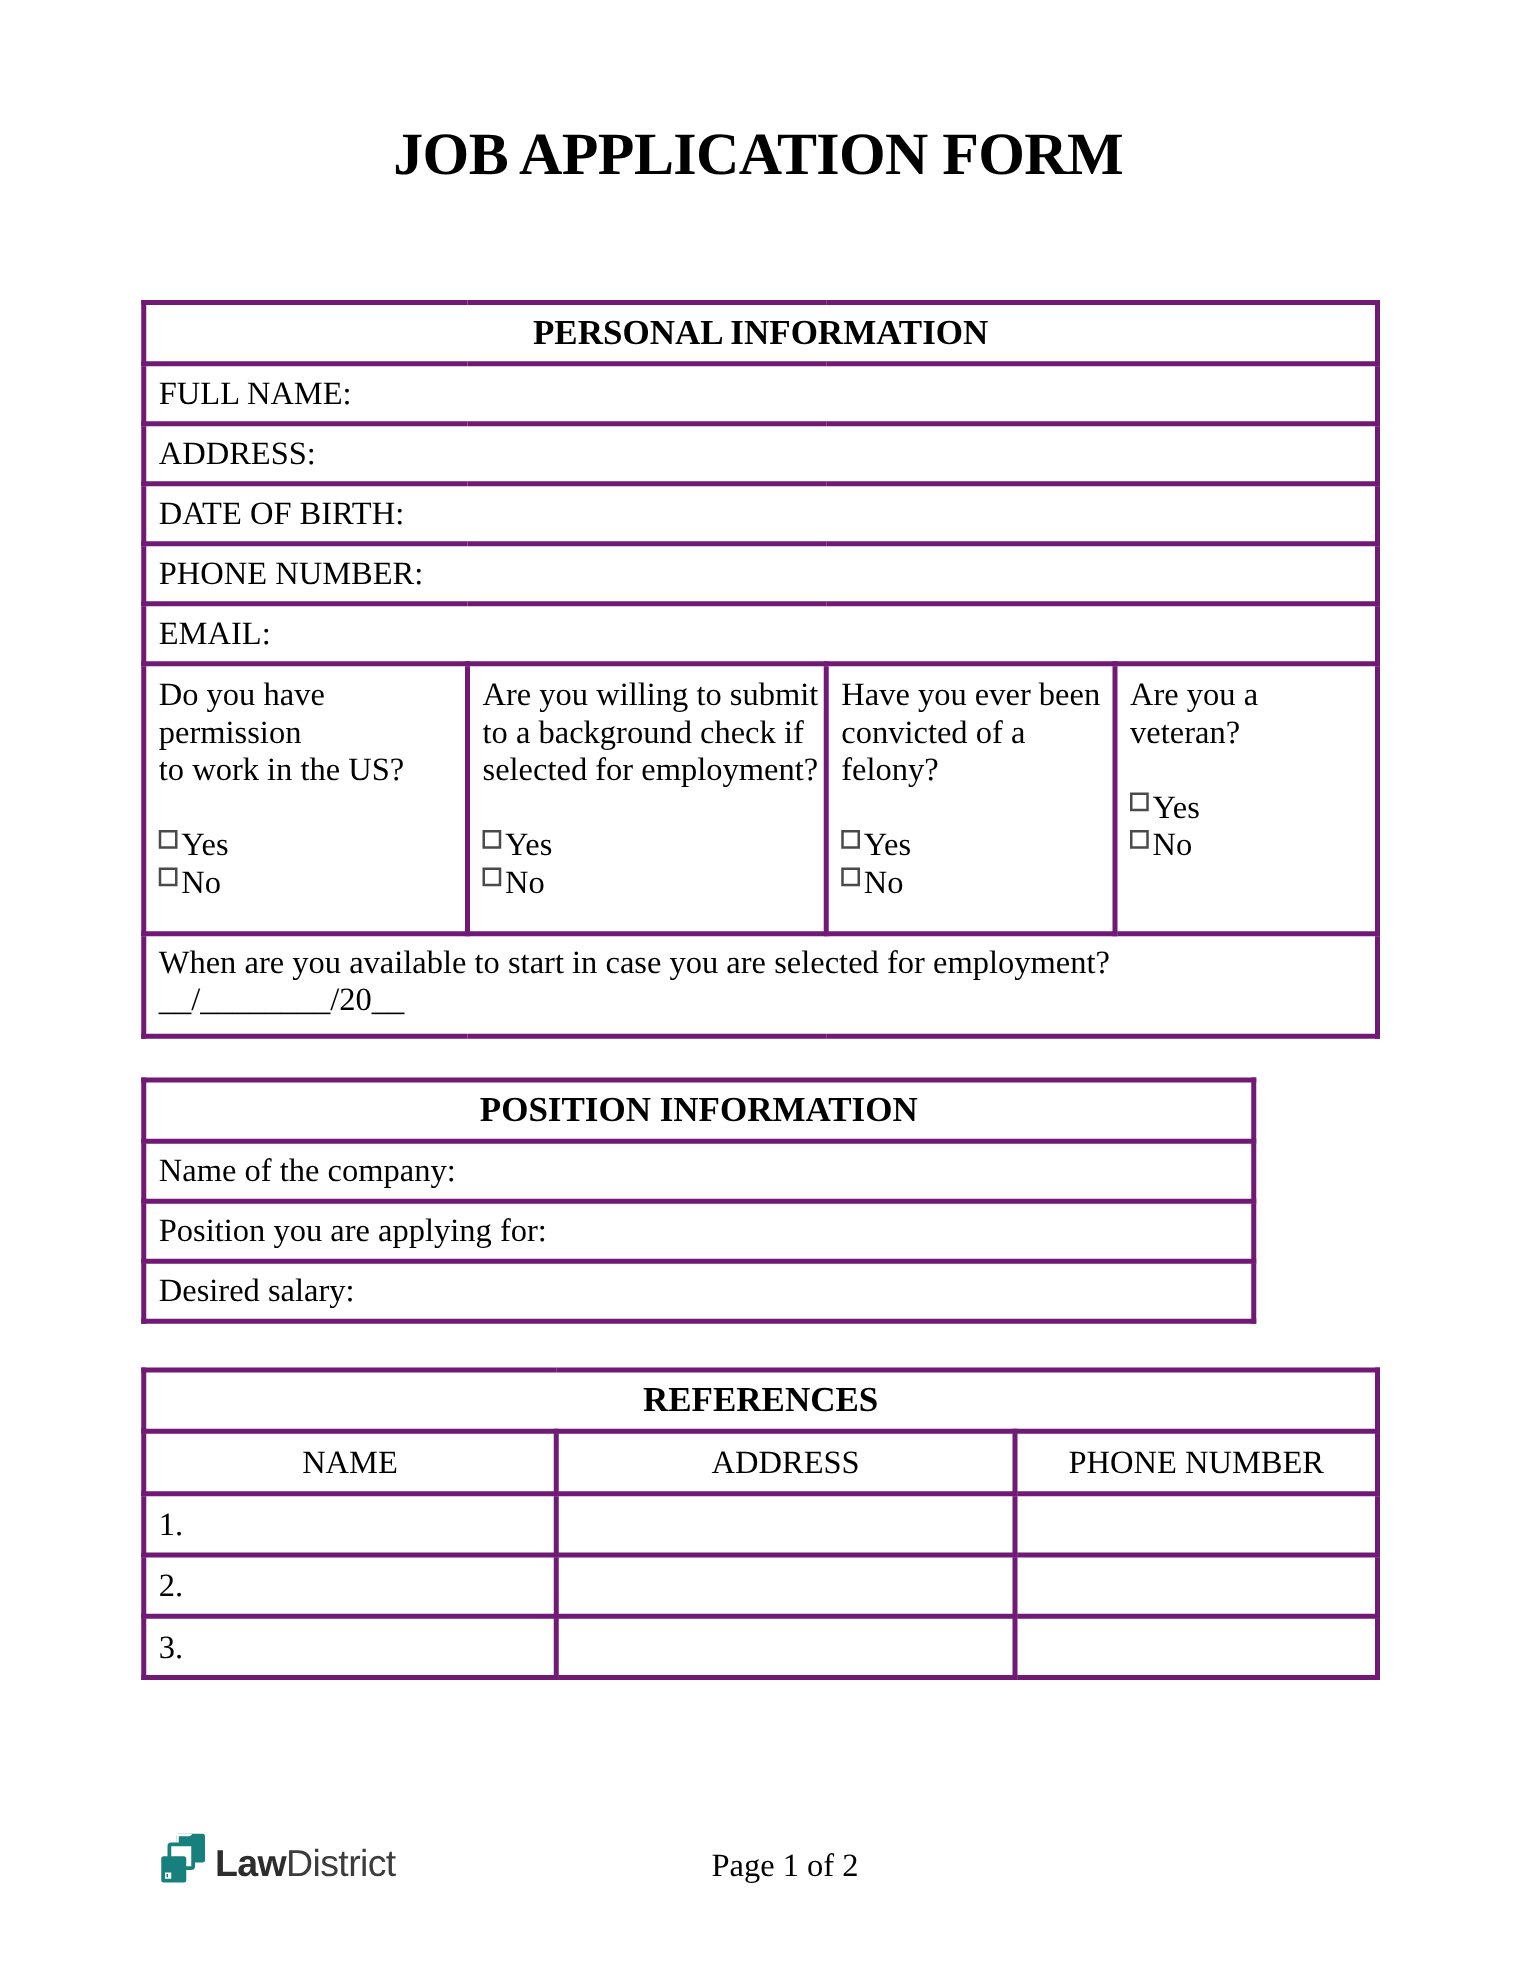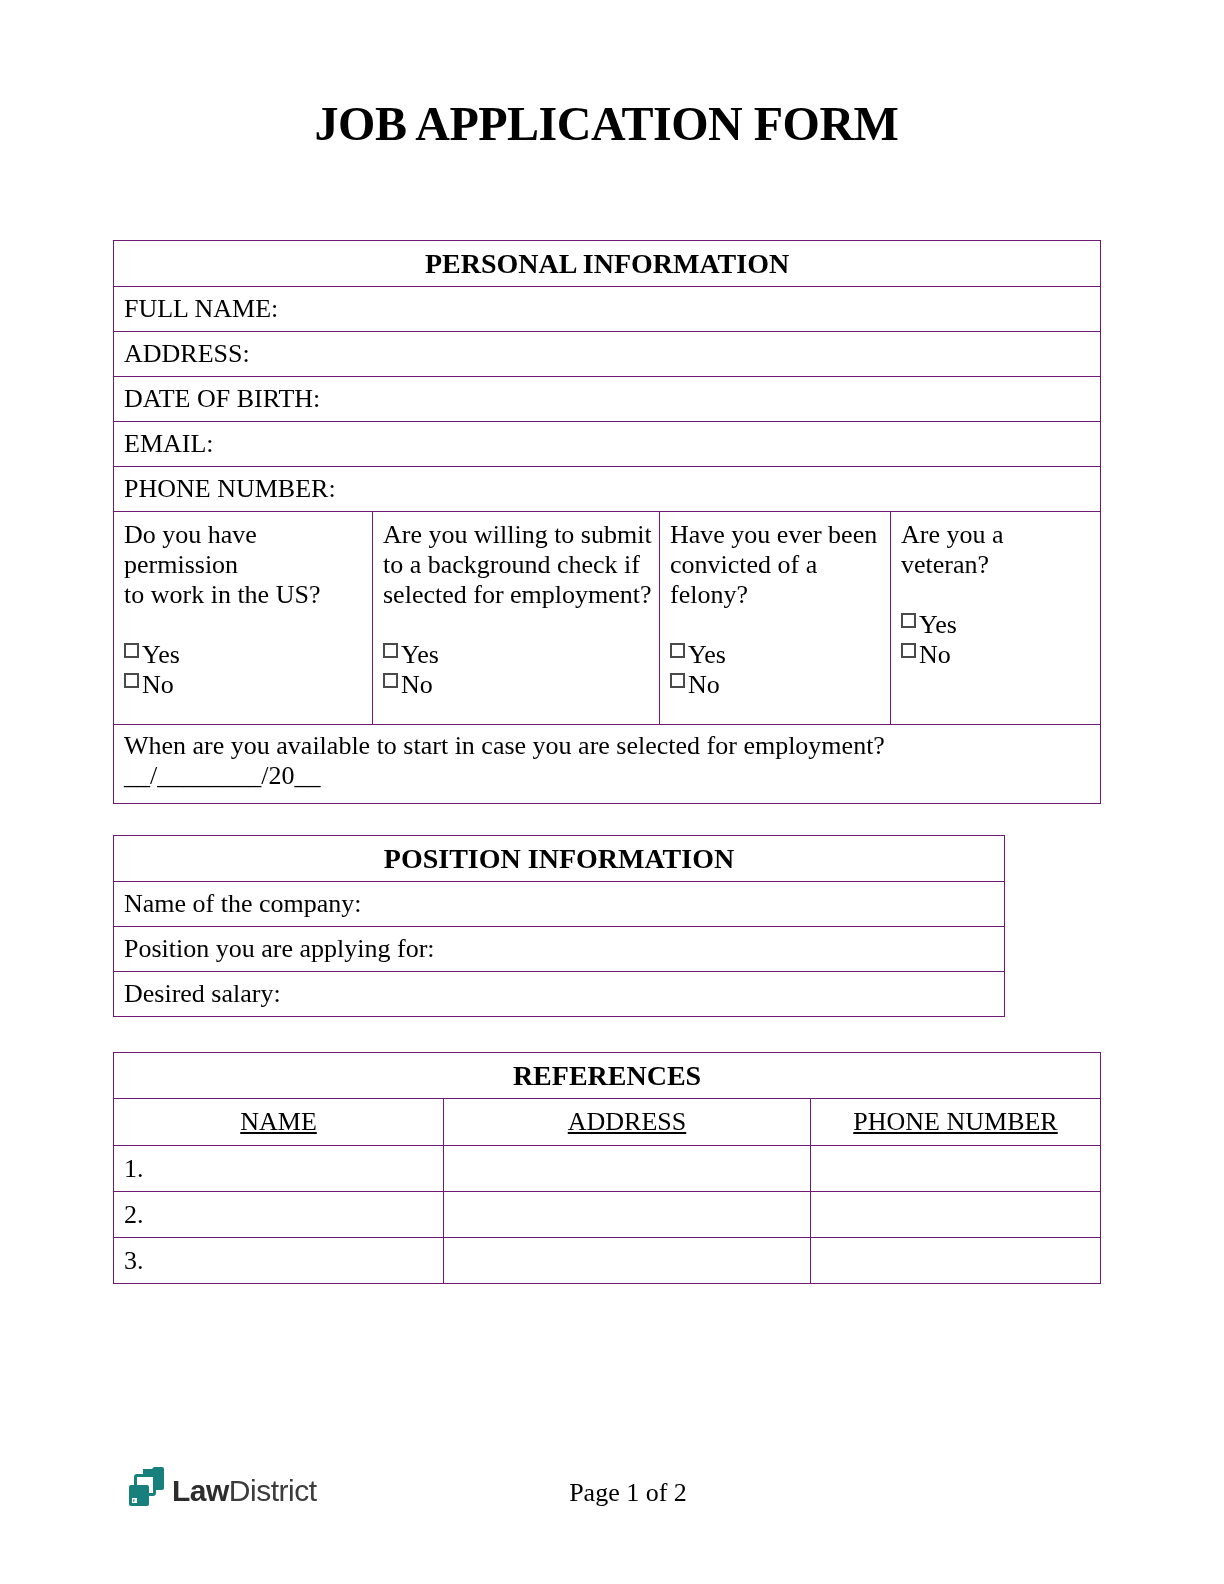--- a/index.html
+++ b/index.html
@@ -12,21 +12,21 @@
 
   .doc-title {
     margin:96px 0 0 0;
     font-size:48px; line-height:56px; font-weight:bold;
     letter-spacing:-0.5px; text-align:center;
     font-family:"Liberation Serif", serif;
   }
 
   table { border-collapse:collapse; width:892px; table-layout:fixed; }
   td {
-    border:1px solid #701a75;
+    border:4px solid #701a75;
     font-size:26px; line-height:30px;
     padding:0 10px; vertical-align:middle;
     overflow:hidden;
   }
   .section-header td {
     font-weight:bold; font-size:28px; text-align:center; height:45px;
   }
   .field-row td { height:44px; }
 
   .tbl-personal  { margin-top:88px; }
@@ -41,21 +41,21 @@
     display:inline-block; width:11px; height:11px;
     border:2px solid #4a4a4a; background:#fff;
     margin-right:3px; vertical-align:5px; box-sizing:content-box;
   }
 
   .avail-row td { height:72px; vertical-align:top; padding-top:6px; }
 
   .time-row td { height:140px; vertical-align:top; padding-top:6px; }
   .indent { padding-left:28px; }
 
-  .ref-colhead td { height:46px; text-align:center;text-decoration:underline; }
+  .ref-colhead td { height:46px; text-align:center; }
   .ref-data td { height:45px; }
 
   .footer { position:absolute; top:1466px; left:16px; width:1224px; height:60px; }
   .brand { position:absolute; left:110px; top:0; display:flex; align-items:center; }
   .brand-icon { margin-right:6px; }
   .brand-text {
     font-family:"Liberation Sans", sans-serif; font-size:30px; letter-spacing:-0.5px;
   }
   .brand-law { font-weight:bold; color:#2d2d2d; }
   .brand-district { font-weight:normal; color:#3c3c3c; }
@@ -85,24 +85,24 @@
     <tr class="field-row">
       <td colspan="4">FULL NAME:</td>
     </tr>
     <tr class="field-row">
       <td colspan="4">ADDRESS:</td>
     </tr>
     <tr class="field-row">
       <td colspan="4">DATE OF BIRTH:</td>
     </tr>
     <tr class="field-row">
+      <td colspan="4">PHONE NUMBER:</td>
+    </tr>
+    <tr class="field-row">
       <td colspan="4">EMAIL:</td>
-    </tr>
-    <tr class="field-row">
-      <td colspan="4">PHONE NUMBER:</td>
     </tr>
     <tr class="q-row">
       <td>
         <div class="q-line">Do you have permission</div>
         <div class="q-line">to work in the US?</div>
         <div class="spacer-line"></div>
         <div class="q-line"><span class="cb"></span><span>Yes</span></div>
         <div class="q-line"><span class="cb"></span><span>No</span></div>
       </td>
       <td>

